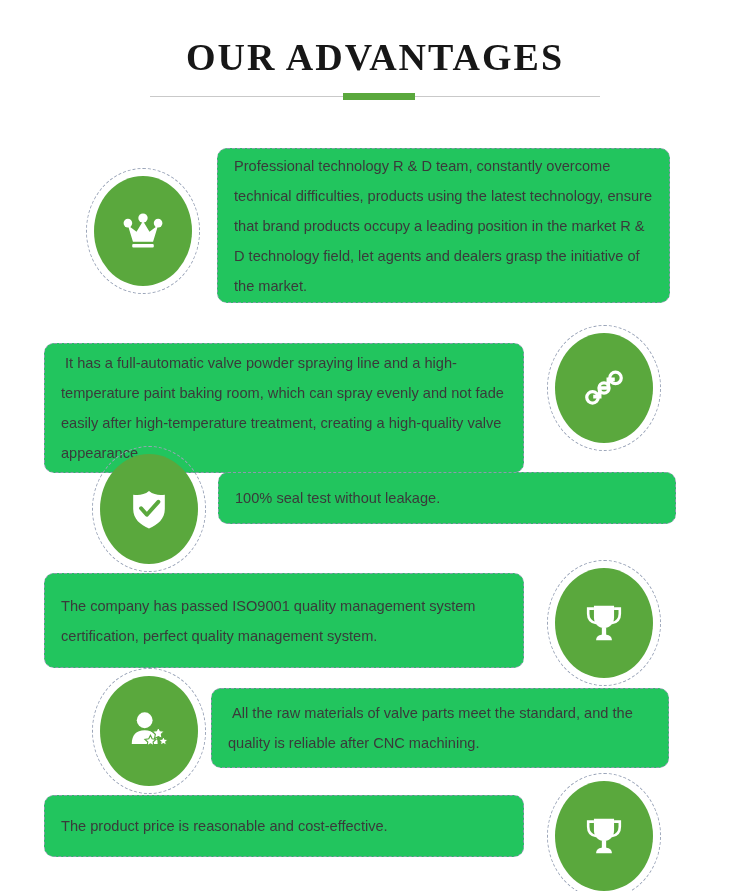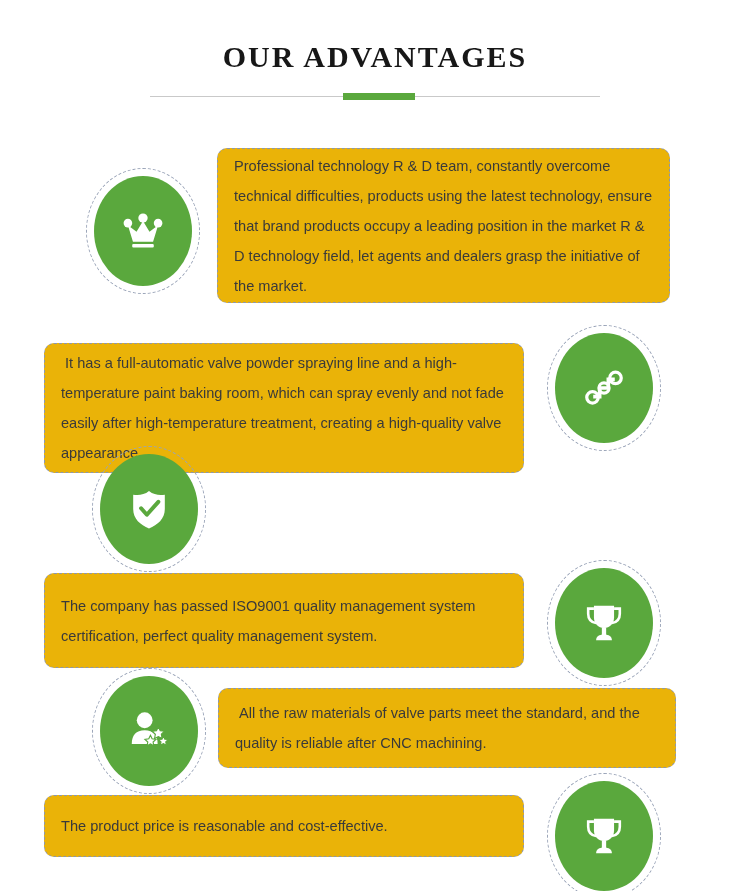--- a/index.html
+++ b/index.html
@@ -27,21 +27,21 @@
     width: 750px;
     height: 120px;
   }
   .header-title {
     position: absolute;
     left: 0;
     top: 34px;
     width: 750px;
     text-align: center;
     font-family: "Liberation Serif", serif;
-    font-size: 30px;
+    font-size: 38px;
     font-weight: 700;
     letter-spacing: 2.0px;
     color: #171717;
     line-height: 46px;
   }
   .divider {
     position: absolute;
     left: 150px;
     top: 93px;
     width: 450px;
@@ -89,21 +89,21 @@
     height: 46px;
     display: block;
     fill: #ffffff;
   }
 
   .card {
     position: absolute;
     border: 1px dashed #8d97ad;
     border-radius: 10px;
     box-sizing: border-box;
-    background: #eab308;
+    background: #22c55e;
     display: flex;
     align-items: center;
   }
   .card-text {
     font-size: 14.6px;
     line-height: 30px;
     color: #3a3a3a;
     padding: 0 16px;
     white-space: pre-wrap;
   }
@@ -115,21 +115,21 @@
   #badge-1 { left: 547px; top: 325px; }
   #card-1  { left: 44px;  top: 312px; width: 480px; height: 130px; margin-top: 31px; }
 
   #badge-2 { left: 92px;  top: 446px; }
   #card-2  { left: 218px; top: 472px; width: 458px; height: 52px; }
 
   #badge-3 { left: 547px; top: 560px; }
   #card-3  { left: 44px;  top: 573px; width: 480px; height: 95px; }
 
   #badge-4 { left: 92px;  top: 668px; }
-  #card-4  { left: 218px; top: 688px; width: 458px; height: 80px; }
+  #card-4  { left: 211px; top: 688px; width: 458px; height: 80px; }
 
   #badge-5 { left: 547px; top: 773px; }
   #card-5  { left: 44px;  top: 795px; width: 480px; height: 62px; text-align: right; }
 </style>
 </head>
 <body>
 
 <div class="page">
 
   <div class="header">
@@ -170,20 +170,23 @@
   </div>
 
   <div class="badge" id="badge-2">
     <div class="badge-inner">
       <svg viewBox="0 0 64 64" aria-hidden="true">
         <path d="M32 7 C25 13 16 13 10 12 V32 C10 46 20 54 32 59 C44 54 54 46 54 32 V12 C48 13 39 13 32 7 Z"></path>
         <path d="M21 31 L29 40 L45 22" stroke="#5aa83d" stroke-width="5.5" fill="none" stroke-linecap="round" stroke-linejoin="round"></path>
       </svg>
     </div>
   </div>
+  <div class="card" id="card-2">
+    <div class="card-text">100% seal test without leakage.</div>
+  </div>
 
   <div class="badge" id="badge-3">
     <div class="badge-inner">
       <svg viewBox="0 0 64 64" aria-hidden="true">
         <path d="M18 8 H46 V24 C46 33 40 39 32 39 C24 39 18 33 18 24 Z"></path>
         <path d="M18 12 H10 V19 C10 27 15 31 21 32" fill="none" stroke="#ffffff" stroke-width="3.6"></path>
         <path d="M46 12 H54 V19 C54 27 49 31 43 32" fill="none" stroke="#ffffff" stroke-width="3.6"></path>
         <rect x="29" y="38" width="6" height="11"></rect>
         <path d="M21 56 C21 51 25 48 32 48 C39 48 43 51 43 56 Z"></path>
       </svg>

